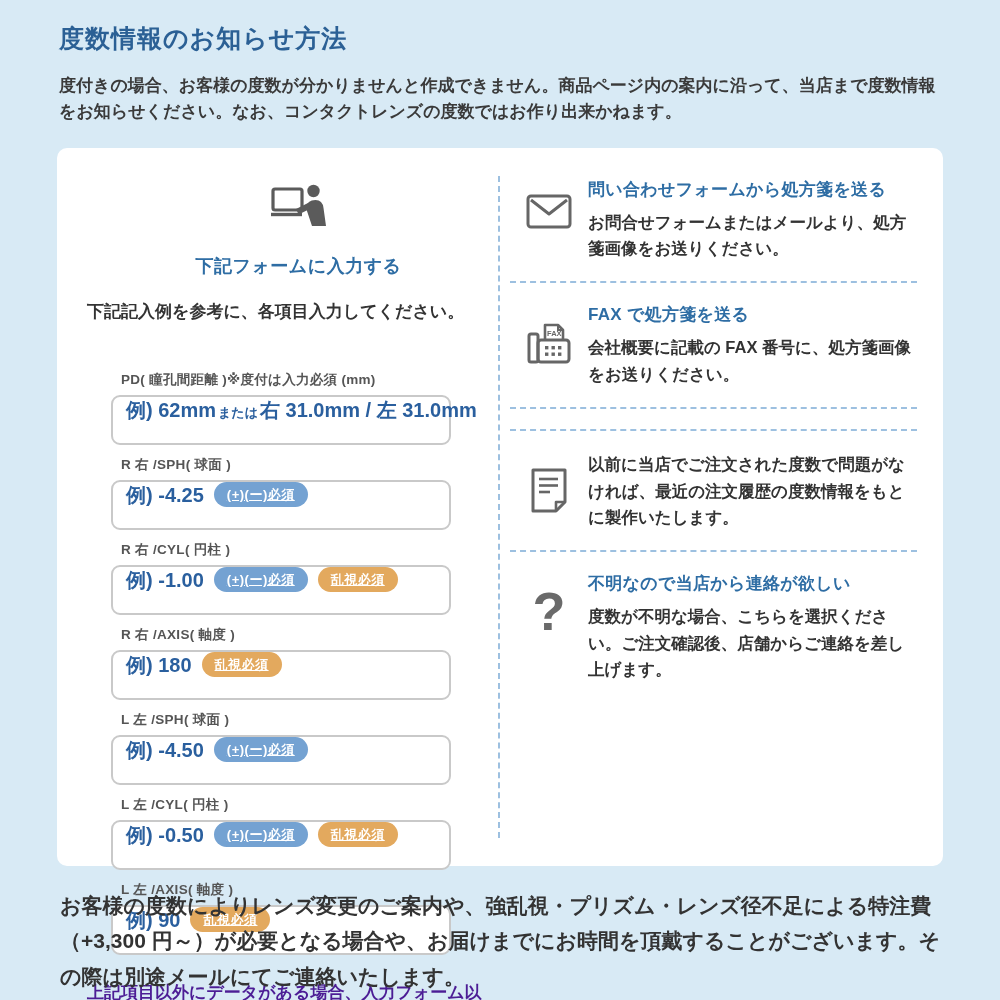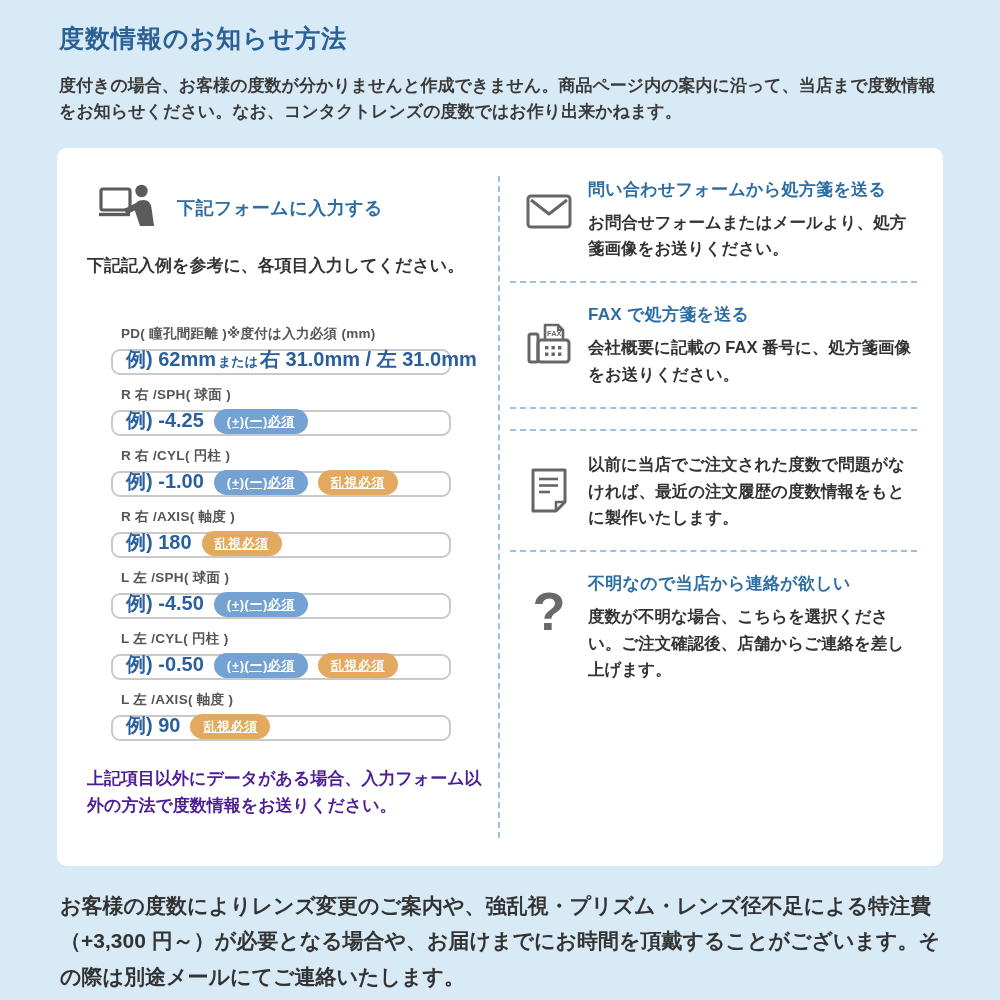--- a/index.html
+++ b/index.html
@@ -20,29 +20,29 @@
     margin:0 0 22px 2px;
   }
   .card{
     background:#ffffff;border-radius:10px;
     display:flex;align-items:stretch;
     height:718px;box-sizing:border-box;
   }
   
   .col-left{width:441px;box-sizing:border-box;padding:32px 0 0 28px;}
   .divider-v{width:0;border-left:2px dashed #9dc0e0;margin:28px 0;}
-  .form-header{display:flex;align-items:center;gap:22px;margin:4px 0 22px 14px;}
+  .form-header{display:flex;align-items:center;gap:22px;margin:4px 0 22px 14px;flex-direction:column;}
   .form-heading{color:#2e6da4;font-size:18px;font-weight:bold;letter-spacing:.5px;}
   .form-instruction{font-size:17px;font-weight:600;color:#333;margin:0 0 26px 2px;}
   .fields{margin-left:26px;width:340px;margin-top:48px;}
   .field-group{margin-bottom:11px;}
   .field-label{font-size:13.5px;font-weight:bold;color:#555;margin:0 0 6px 10px;letter-spacing:.3px;}
   .field-box{
     border:2px solid #c9c9c9;border-radius:9px;background:#fff;
-    height:26px;display:flex;align-items:flex-end;gap:10px;
+    height:50px;display:flex;align-items:flex-start;gap:10px;
     padding:0 8px 0 13px;box-sizing:border-box;
   }
   .field-value{color:#2a5f9e;font-weight:bold;font-size:20px;white-space:nowrap;}
   .field-value .small{font-size:13px;margin:0 2px;}
   .badge{
     color:#fff;font-size:13px;font-weight:bold;line-height:1;
     padding:6px 13px;border-radius:999px;white-space:nowrap;letter-spacing:.5px;text-decoration:underline;
   }
   .badge.blue{background:#74a2d2;}
   .badge.orange{background:#e3a95e;}

